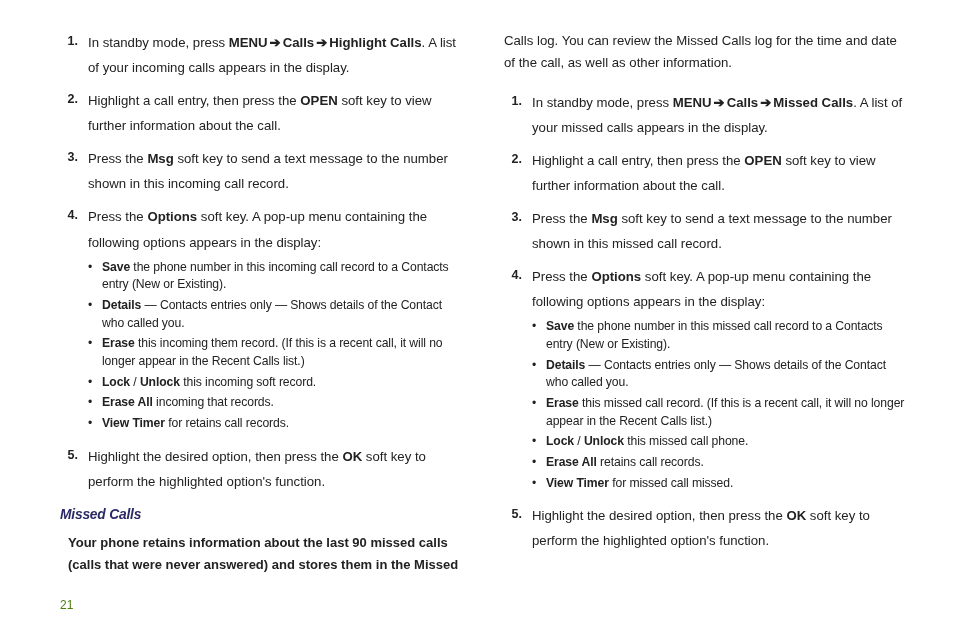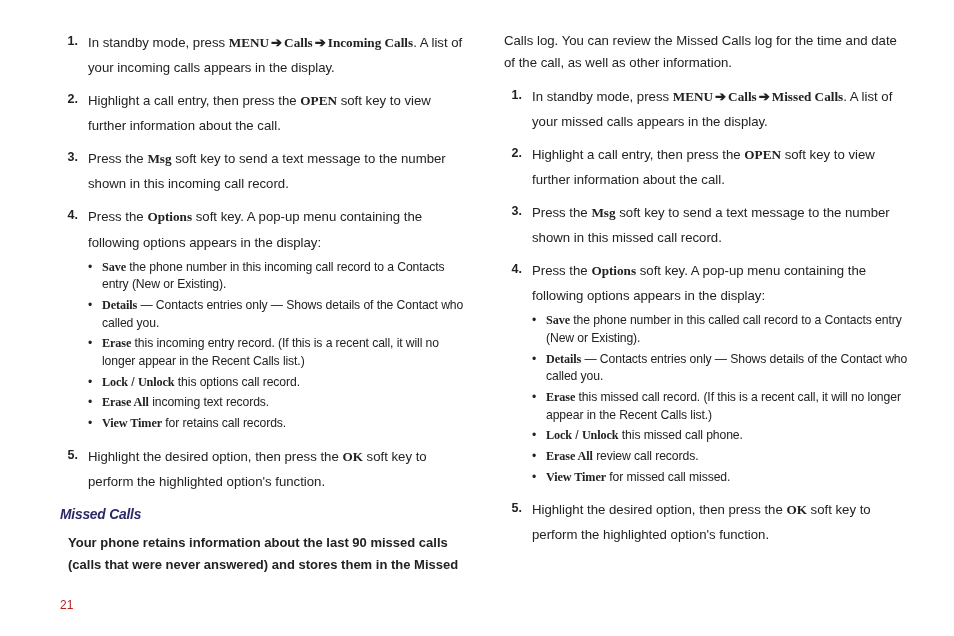--- a/index.html
+++ b/index.html
@@ -43,60 +43,60 @@
     margin-bottom: 3px;
     font-stretch: condensed;
     letter-spacing: -0.1px;
   }
   .sub-li .bullet {
     width: 14px;
     flex-shrink: 0;
     text-align: left;
   }
   .sub-li .txt { flex: 1; }
-  .b { font-weight: bold; font-family: Liberation Serif, serif; }
+  .b { font-weight: bold; }
   .arrow { font-weight: bold; padding: 0 2px; }
   .heading {
     font-weight: bold;
     font-style: italic;
     font-size: 13.8px;
     color: #2a2a66;
     margin-top: 6px;
     margin-bottom: 4px;
     letter-spacing: -0.2px;
   }
   .para {
     font-size: 13px;
     line-height: 1.65;
     margin-bottom: 6px;
     padding-left: 8px;
     font-weight: bold;
   }
   .para-top {
     font-size: 13.2px;
     line-height: 1.65;
-    margin-bottom: 10px;
+    margin-bottom: 16px;
   }
   .pagenum {
     position: absolute;
     left: 60px;
     bottom: 24px;
     font-size: 12px;
-    color: #b91c1c;
+    color: #4d7c0f;
   }
   .condensed { font-family: 'Arial Narrow', Arial, sans-serif; }
 </style>
 </head>
 <body>
 
 <div class="page">
   <div class="col" id="left-col">
       <div class="ol-item">
         <div class="ol-num">1.</div>
-        <div class="ol-body"><span>In standby mode, press </span><span class="b">MENU</span><span class="arrow">➔</span><span class="b">Calls</span><span class="arrow">➔</span><span class="b">Incoming Calls</span><span>. A list of your incoming calls appears in the display.</span></div>
+        <div class="ol-body"><span>In standby mode, press </span><span class="b">MENU</span><span class="arrow">➔</span><span class="b">Calls</span><span class="arrow">➔</span><span class="b">Highlight Calls</span><span>. A list of your incoming calls appears in the display.</span></div>
       </div>
       <div class="ol-item">
         <div class="ol-num">2.</div>
         <div class="ol-body"><span>Highlight a call entry, then press the </span><span class="b">OPEN</span><span> soft key to view further information about the call.</span></div>
       </div>
       <div class="ol-item">
         <div class="ol-num">3.</div>
         <div class="ol-body"><span>Press the </span><span class="b">Msg</span><span> soft key to send a text message to the number shown in this incoming call record.</span></div>
       </div>
       <div class="ol-item">
@@ -105,29 +105,29 @@
             <div class="sub-li">
               <span class="bullet">•</span>
               <span class="txt"><span class="b">Save</span><span> the phone number in this incoming call record to a Contacts entry (New or Existing).</span></span>
             </div>
             <div class="sub-li">
               <span class="bullet">•</span>
               <span class="txt"><span class="b">Details</span><span> — Contacts entries only — Shows details of the Contact who called you.</span></span>
             </div>
             <div class="sub-li">
               <span class="bullet">•</span>
-              <span class="txt"><span class="b">Erase</span><span> this incoming entry record. (If this is a recent call, it will no longer appear in the Recent Calls list.)</span></span>
+              <span class="txt"><span class="b">Erase</span><span> this incoming them record. (If this is a recent call, it will no longer appear in the Recent Calls list.)</span></span>
             </div>
             <div class="sub-li">
               <span class="bullet">•</span>
-              <span class="txt"><span class="b">Lock</span><span> / </span><span class="b">Unlock</span><span> this options call record.</span></span>
+              <span class="txt"><span class="b">Lock</span><span> / </span><span class="b">Unlock</span><span> this incoming soft record.</span></span>
             </div>
             <div class="sub-li">
               <span class="bullet">•</span>
-              <span class="txt"><span class="b">Erase All</span><span> incoming text records.</span></span>
+              <span class="txt"><span class="b">Erase All</span><span> incoming that records.</span></span>
             </div>
             <div class="sub-li">
               <span class="bullet">•</span>
               <span class="txt"><span class="b">View Timer</span><span> for retains call records.</span></span>
             </div>
           </div></div>
       </div>
       <div class="ol-item">
         <div class="ol-num">5.</div>
         <div class="ol-body"><span>Highlight the desired option, then press the </span><span class="b">OK</span><span> soft key to perform the highlighted option's function.</span></div>
@@ -147,37 +147,37 @@
       </div>
       <div class="ol-item">
         <div class="ol-num">3.</div>
         <div class="ol-body"><span>Press the </span><span class="b">Msg</span><span> soft key to send a text message to the number shown in this missed call record.</span></div>
       </div>
       <div class="ol-item">
         <div class="ol-num">4.</div>
         <div class="ol-body"><span>Press the </span><span class="b">Options</span><span> soft key. A pop-up menu containing the following options appears in the display:</span><div class="sub-ul condensed">
             <div class="sub-li">
               <span class="bullet">•</span>
-              <span class="txt"><span class="b">Save</span><span> the phone number in this called call record to a Contacts entry (New or Existing).</span></span>
+              <span class="txt"><span class="b">Save</span><span> the phone number in this missed call record to a Contacts entry (New or Existing).</span></span>
             </div>
             <div class="sub-li">
               <span class="bullet">•</span>
               <span class="txt"><span class="b">Details</span><span> — Contacts entries only — Shows details of the Contact who called you.</span></span>
             </div>
             <div class="sub-li">
               <span class="bullet">•</span>
               <span class="txt"><span class="b">Erase</span><span> this missed call record. (If this is a recent call, it will no longer appear in the Recent Calls list.)</span></span>
             </div>
             <div class="sub-li">
               <span class="bullet">•</span>
               <span class="txt"><span class="b">Lock</span><span> / </span><span class="b">Unlock</span><span> this missed call phone.</span></span>
             </div>
             <div class="sub-li">
               <span class="bullet">•</span>
-              <span class="txt"><span class="b">Erase All</span><span> review call records.</span></span>
+              <span class="txt"><span class="b">Erase All</span><span> retains call records.</span></span>
             </div>
             <div class="sub-li">
               <span class="bullet">•</span>
               <span class="txt"><span class="b">View Timer</span><span> for missed call missed.</span></span>
             </div>
           </div></div>
       </div>
       <div class="ol-item">
         <div class="ol-num">5.</div>
         <div class="ol-body"><span>Highlight the desired option, then press the </span><span class="b">OK</span><span> soft key to perform the highlighted option's function.</span></div>

